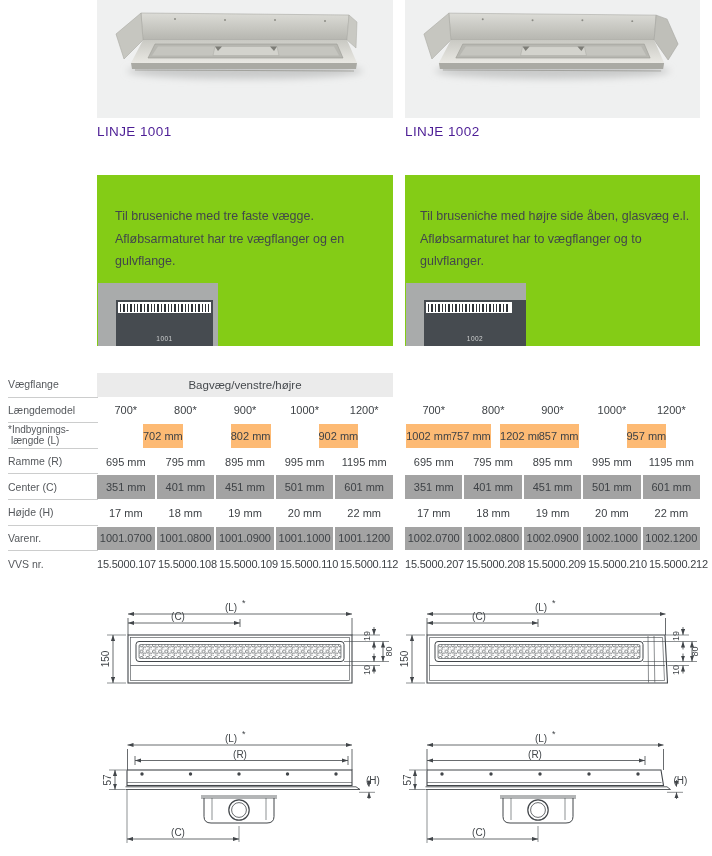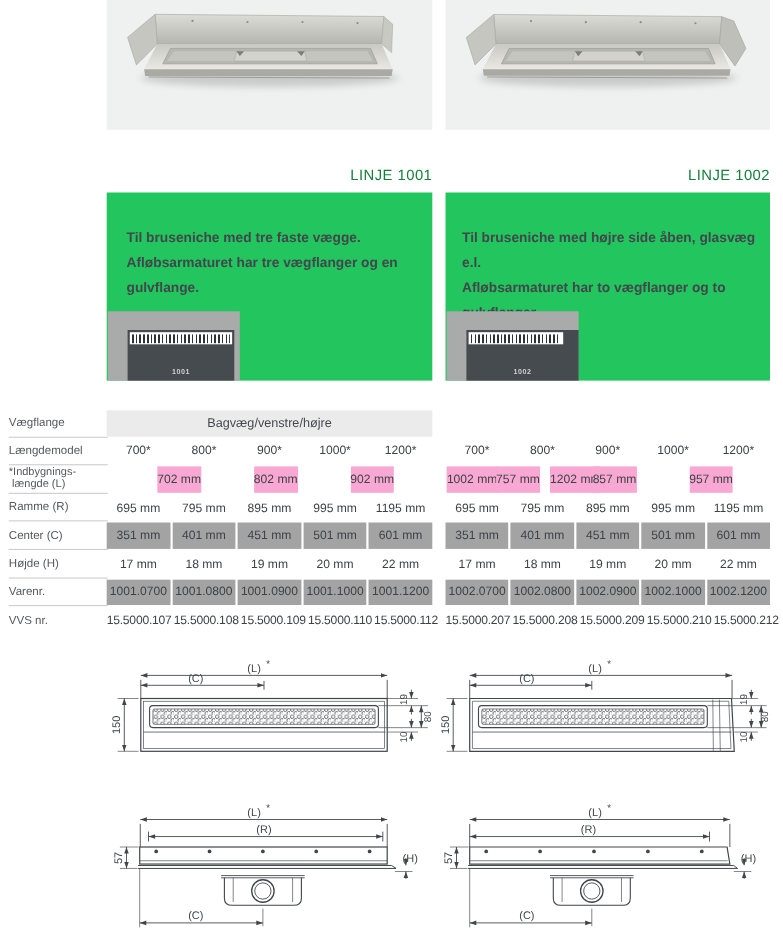--- a/index.html
+++ b/index.html
@@ -2,24 +2,24 @@
 <html><head>
 <meta charset="utf-8">
 <style>
   html,body{margin:0;padding:0;}
   body{width:712px;height:856px;background:#ffffff;font-family:"Liberation Sans",sans-serif;position:relative;overflow:hidden;}
   .abs{position:absolute;}
   
   .photo-box{position:absolute;top:0;height:118px;background:#eff0f0;}
   .pb1{left:97px;width:296px;}
   .pb2{left:405px;width:295px;}
-  .product-title{position:absolute;top:150px;height:20px;line-height:20px;text-align:right;
-    font-size:13.5px;letter-spacing:.4px;color:#15803d;}
+  .product-title{position:absolute;top:122px;height:20px;line-height:20px;text-align:left;
+    font-size:13.5px;letter-spacing:.4px;color:#4c1d95;}
   
-  .desc-box{position:absolute;top:175px;height:171px;background:#22c55e;font-weight:bold;}
+  .desc-box{position:absolute;top:175px;height:171px;background:#84cc16;}
   .desc-text{position:absolute;top:30px;font-size:12.5px;line-height:22.5px;color:#42474b;}
   .db1 .desc-text{left:18px;right:10px;}
   .db2 .desc-text{left:15px;right:8px;}
   .mini-diagram{position:absolute;left:1px;bottom:0;width:120px;height:63px;background:#a9abab;}
   .niche{position:absolute;top:17px;left:18px;height:46px;background:#464b50;}
   .niche.n1{width:97px;}
   .niche.n2{width:102px;}
   .grate-strip{position:absolute;top:2px;left:2px;height:11px;background:#ffffff;padding:1.5px 2px;box-sizing:border-box;}
   .n1 .grate-strip{width:93px;}
   .n2 .grate-strip{width:86px;}
@@ -31,21 +31,21 @@
     font-size:10.5px;color:#55585c;border-bottom:1px solid #cccdcd;box-sizing:border-box;}
   .lab.two{flex-direction:column;align-items:flex-start;justify-content:center;font-size:10px;line-height:11.5px;}
   .lab.two .l2{padding-left:3px;text-align:center;}
   .lab.nounder{border-bottom:none;}
   .cells{position:absolute;top:0;height:100%;display:flex;gap:2px;padding:1px 0;box-sizing:border-box;}
   .g1{left:97px;width:296px;}
   .g2{left:405px;width:295px;}
   .cell{flex:1;display:flex;align-items:center;justify-content:center;
     font-size:11px;color:#3e4246;white-space:nowrap;}
   .band{background:#ebebeb;font-size:11.5px;color:#45494d;}
-  .blue .cell{background:#f9a8d4;margin-left:46px;}
+  .blue .cell{background:#fdba74;margin-left:46px;}
   .gray .cell{background:#a3a3a3;}
   .vvs .cell{font-size:11px;letter-spacing:-.2px;}
   
   svg text{font-family:"Liberation Sans",sans-serif;fill:#42464a;}
   .dim-text{font-size:10px;}
   .dim-text-sm{font-size:9px;}
 </style>
 </head>
 <body>
 

